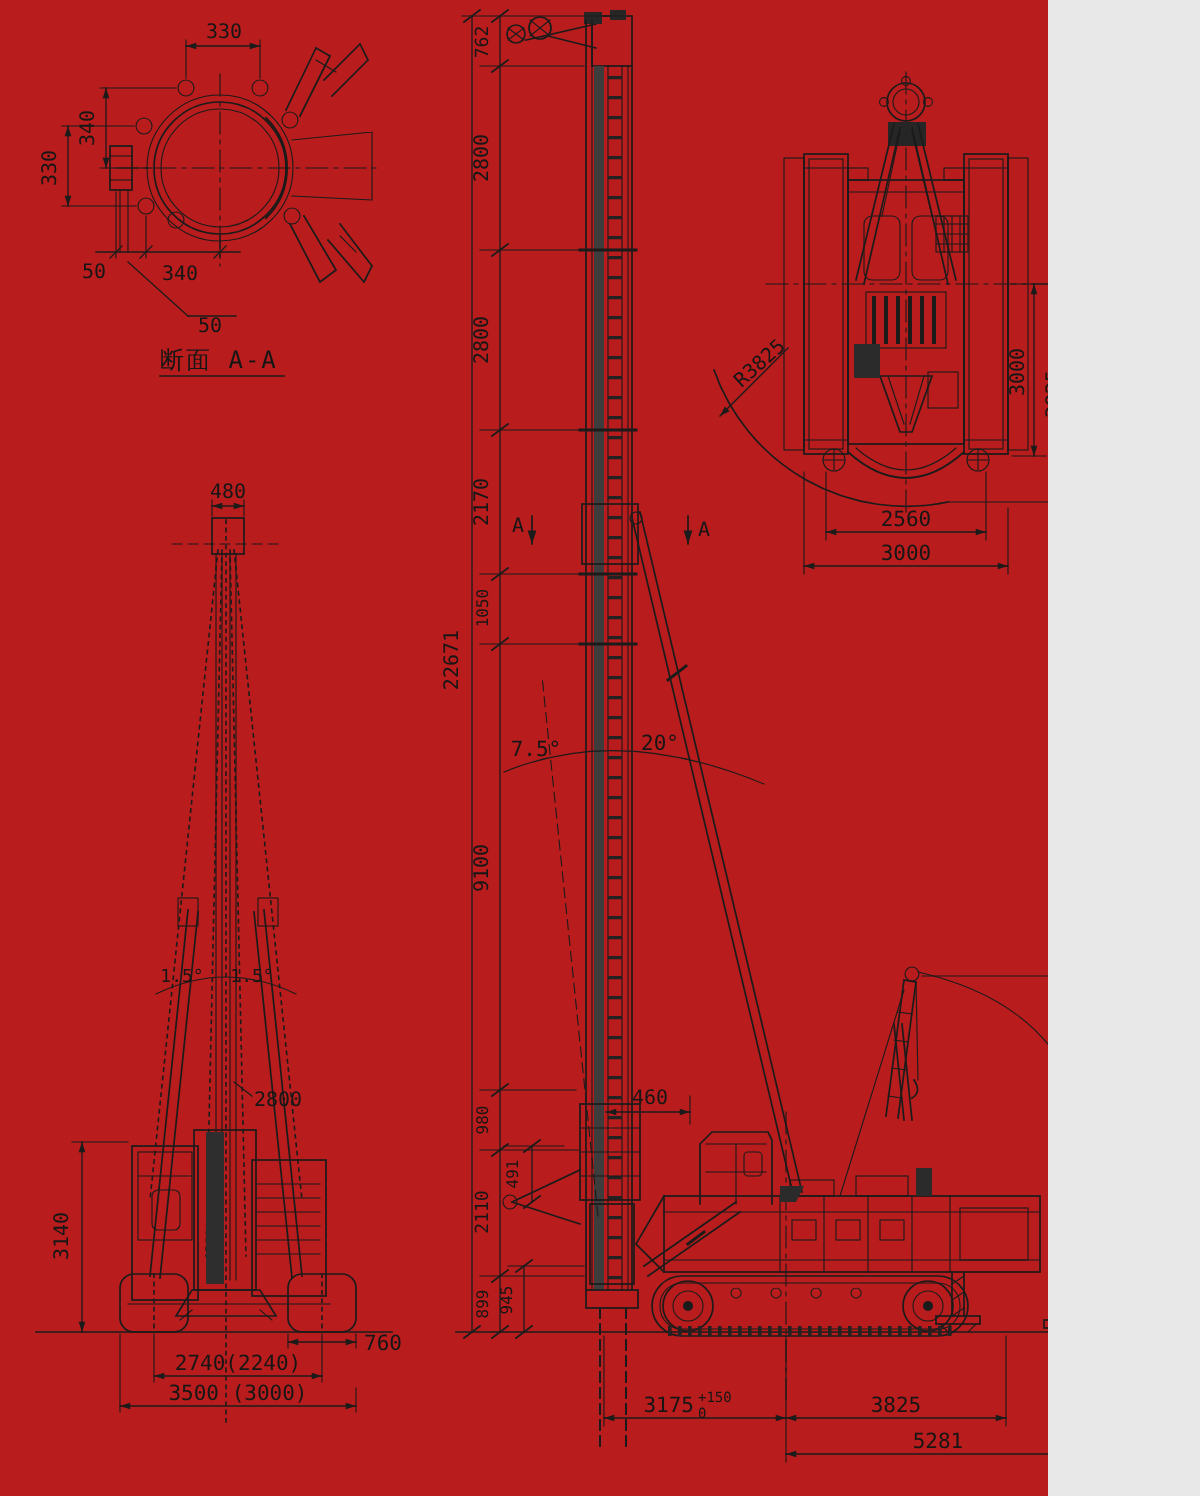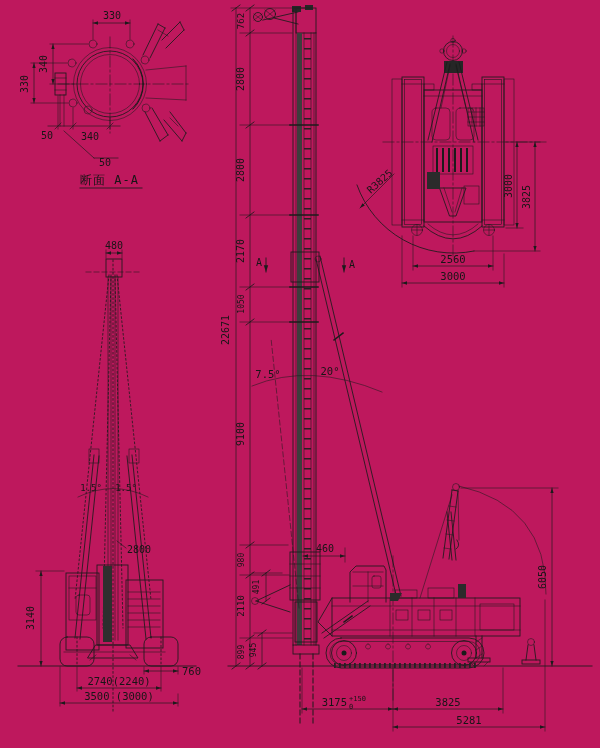--- a/index.html
+++ b/index.html
@@ -1,16 +1,16 @@
 <!DOCTYPE html>
 <html><head>
 <meta charset="utf-8">
 <style>
   html,body{margin:0;padding:0;background:#e8e8e8;}
-  #stage{width:600px;height:748px;background:#be185d;position:relative;overflow:hidden;}
+  #stage{width:524px;height:748px;background:#b91c1c;position:relative;overflow:hidden;}
   svg{display:block;}
   .ln{stroke:#1b1b1b;fill:none;stroke-width:1;stroke-linecap:square;}
   .thin{stroke-width:.55;}
   .med{stroke-width:.85;}
   .thick{stroke-width:1.5;}
   .dim{stroke-width:.65;}
   .dash{stroke-dasharray:5 3;}
   .dot{stroke-dasharray:1.6 2.6;stroke-width:.8;}
   .cl{stroke-dasharray:11 3 2 3;stroke-width:.55;}
   text{font-family:"DejaVu Sans Mono","Liberation Mono",monospace;fill:#161616;}

